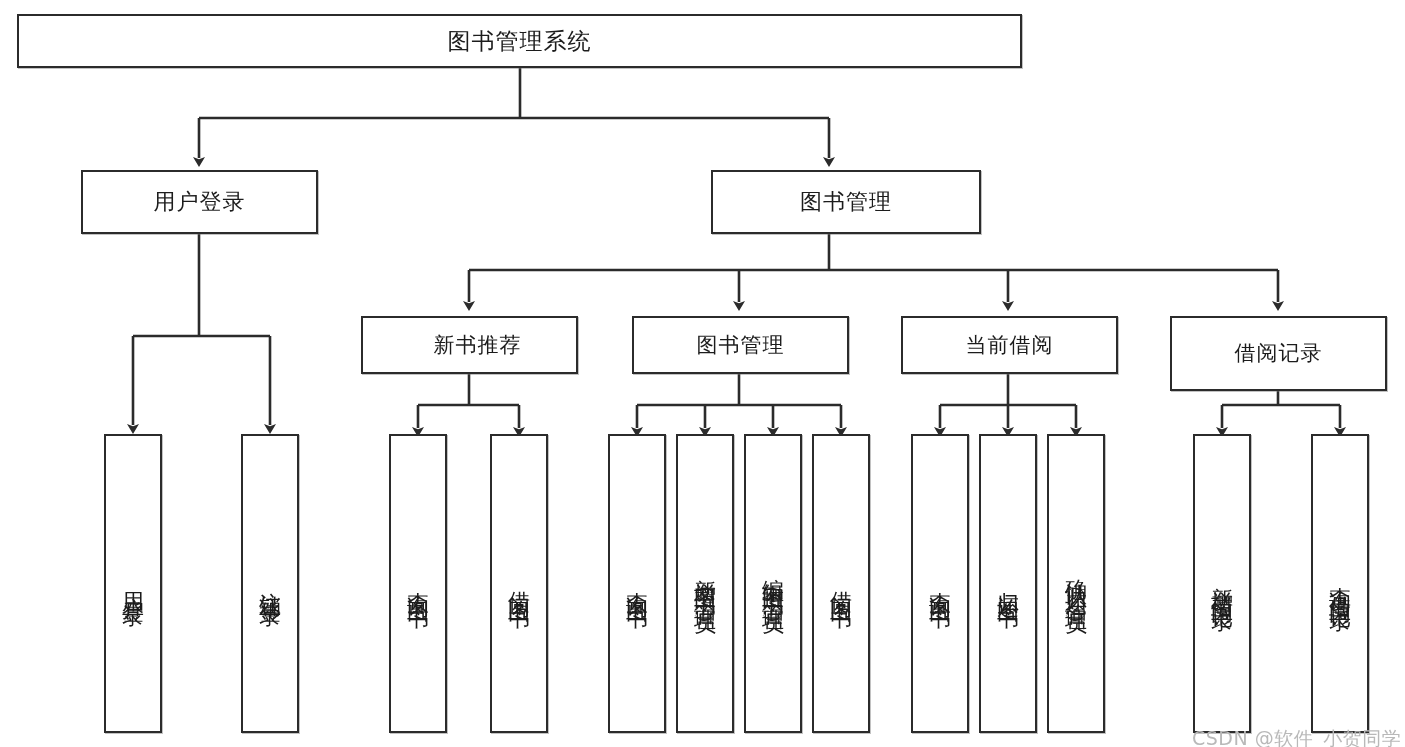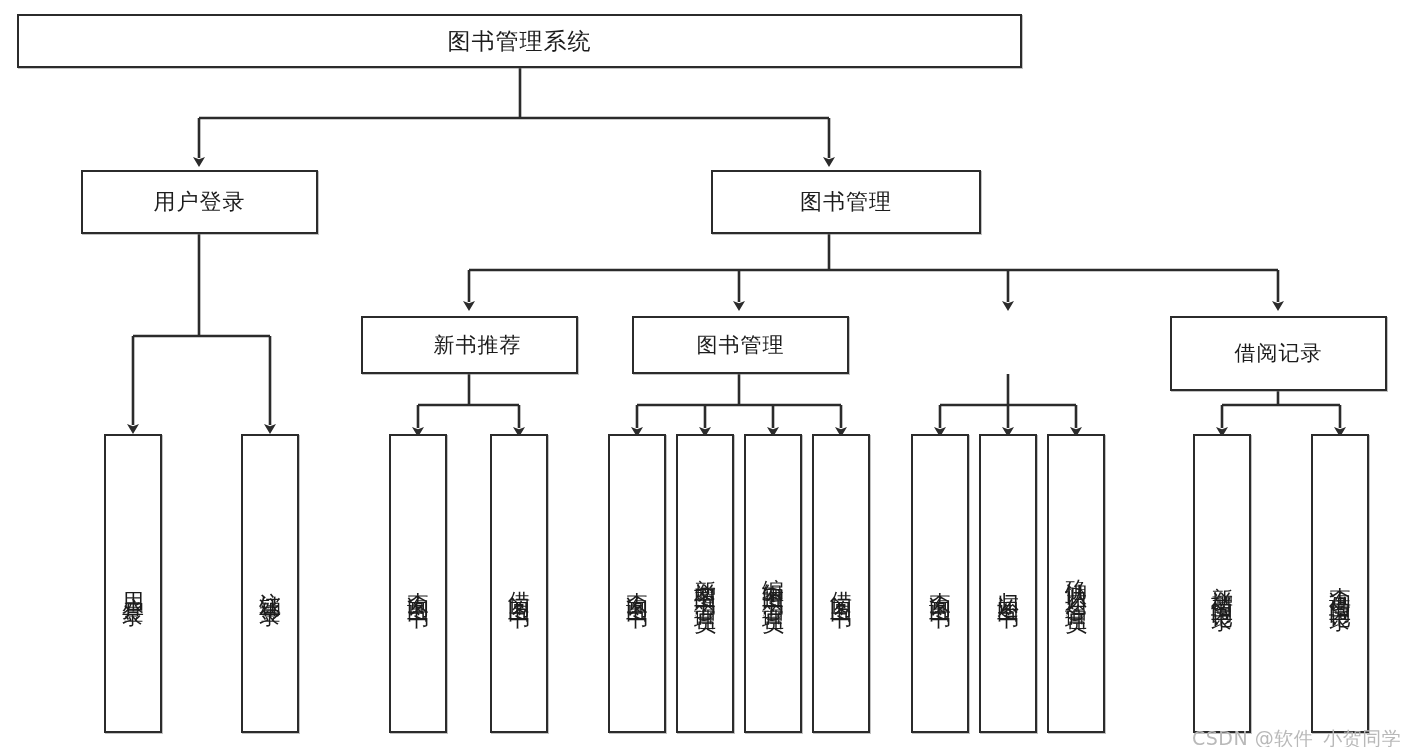--- a/index.html
+++ b/index.html
@@ -136,20 +136,23 @@
   <div class="node level1" style="left:711px; top:170px; width:270px; height:64px;">
     <span class="label">图书管理</span>
   </div>
 
   <div class="node level2" style="left:361px; top:316px; width:217px; height:58px;padding-left:16px;">
     <span class="label">新书推荐</span>
   </div>
   <div class="node level2" style="left:632px; top:316px; width:217px; height:58px;">
     <span class="label">图书管理</span>
   </div>
+  <div class="node level2" style="left:901px; top:316px; width:217px; height:58px;">
+    <span class="label">当前借阅</span>
+  </div>
   <div class="node level2" style="left:1170px; top:316px; width:217px; height:75px;">
     <span class="label">借阅记录</span>
   </div>
 
   <div class="node leaf" style="left:104px; top:434px; width:58px; height:299px;">
     <span class="label">用户登录</span>
   </div>
   <div class="node leaf" style="left:241px; top:434px; width:58px; height:299px;">
     <span class="label">注销登录</span>
   </div>

